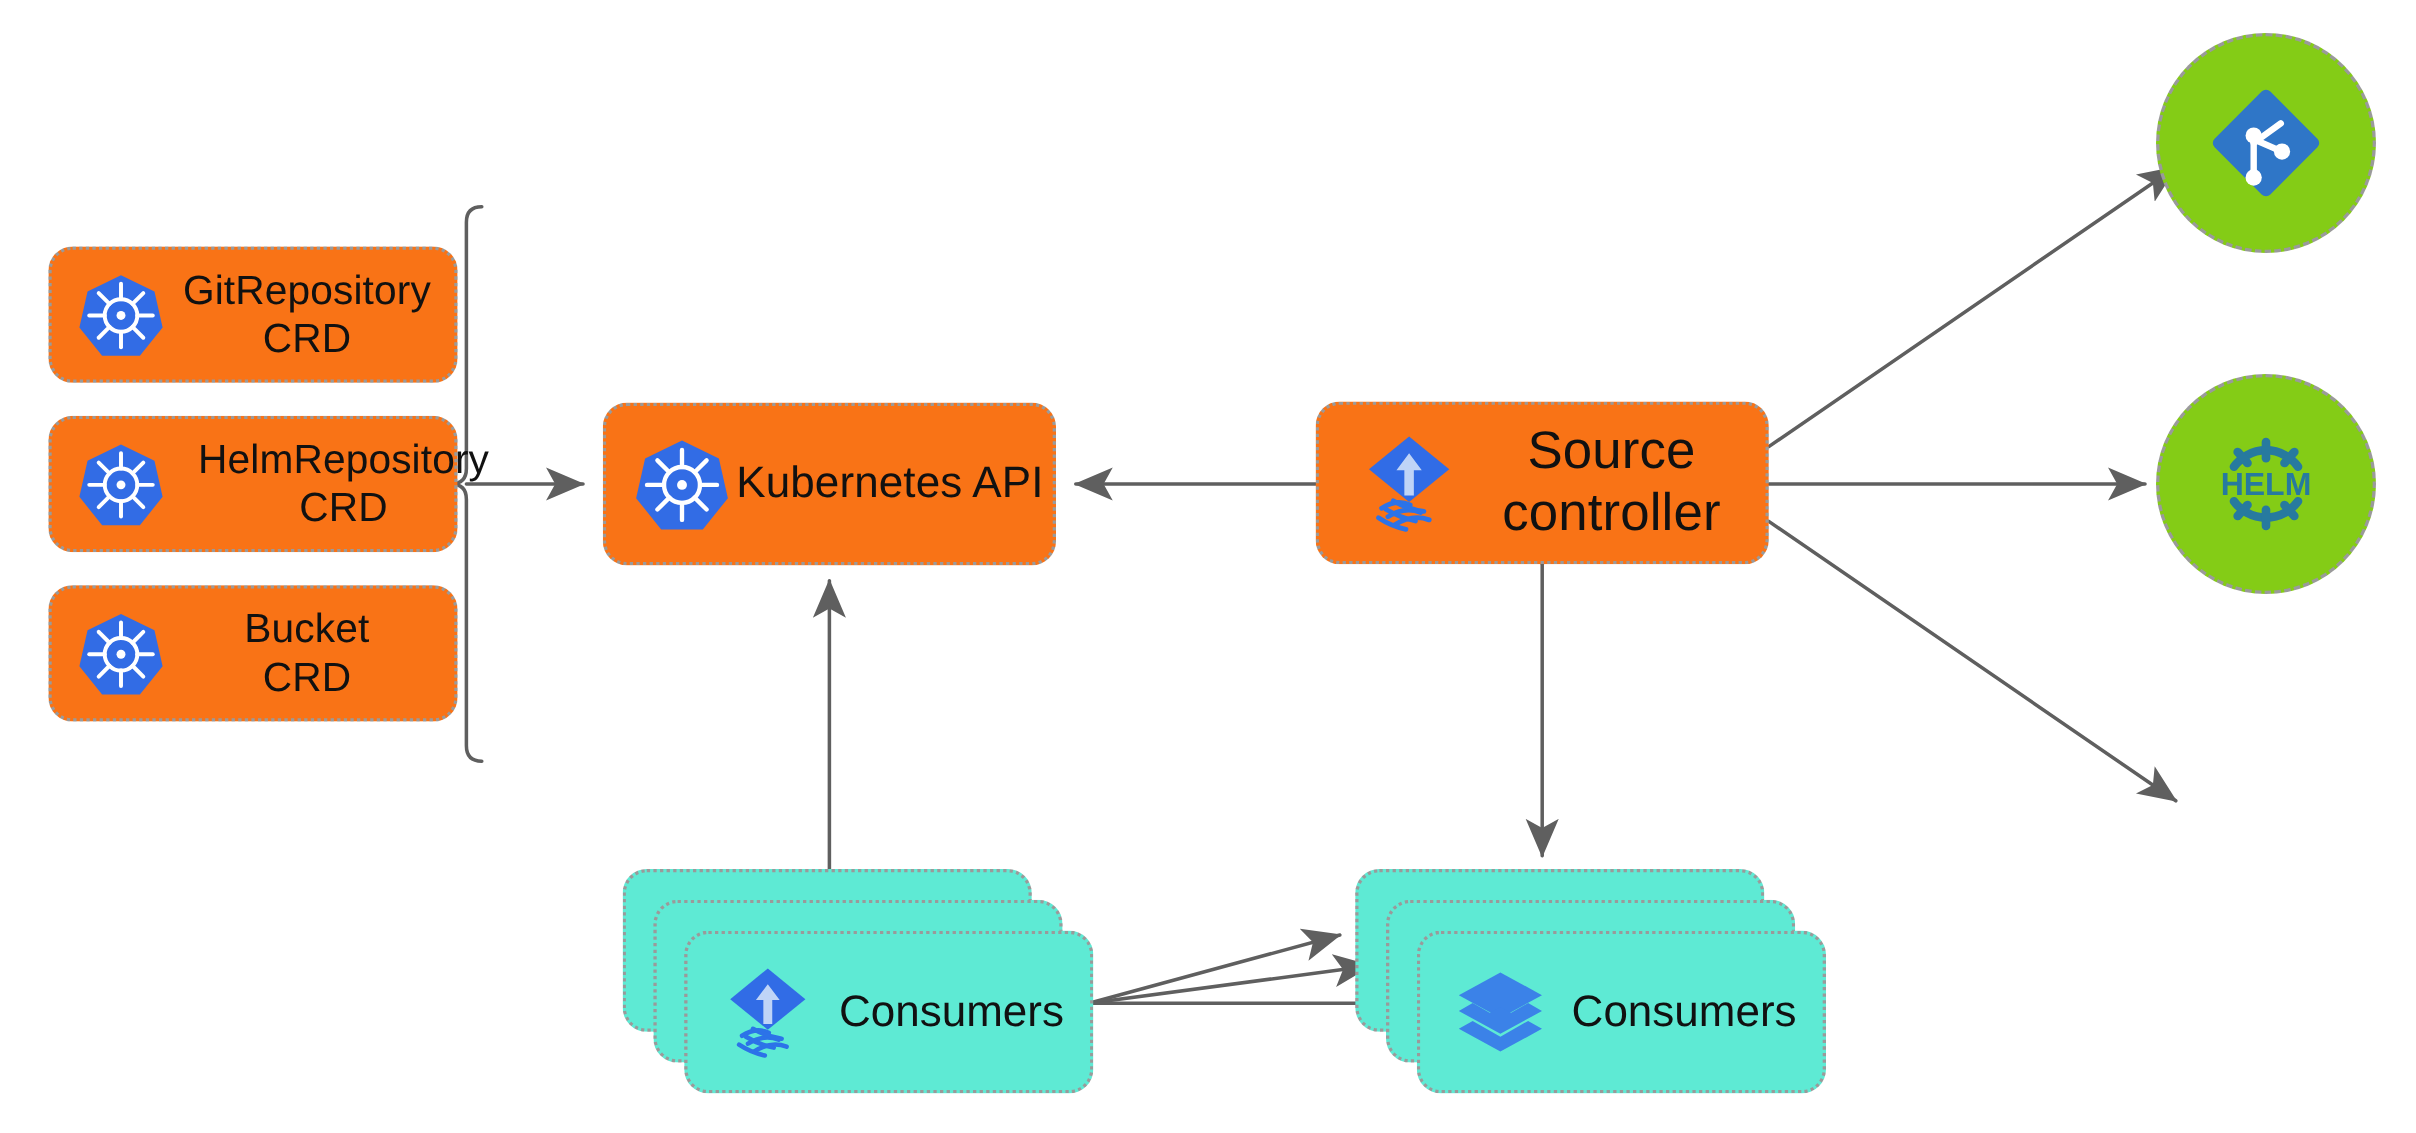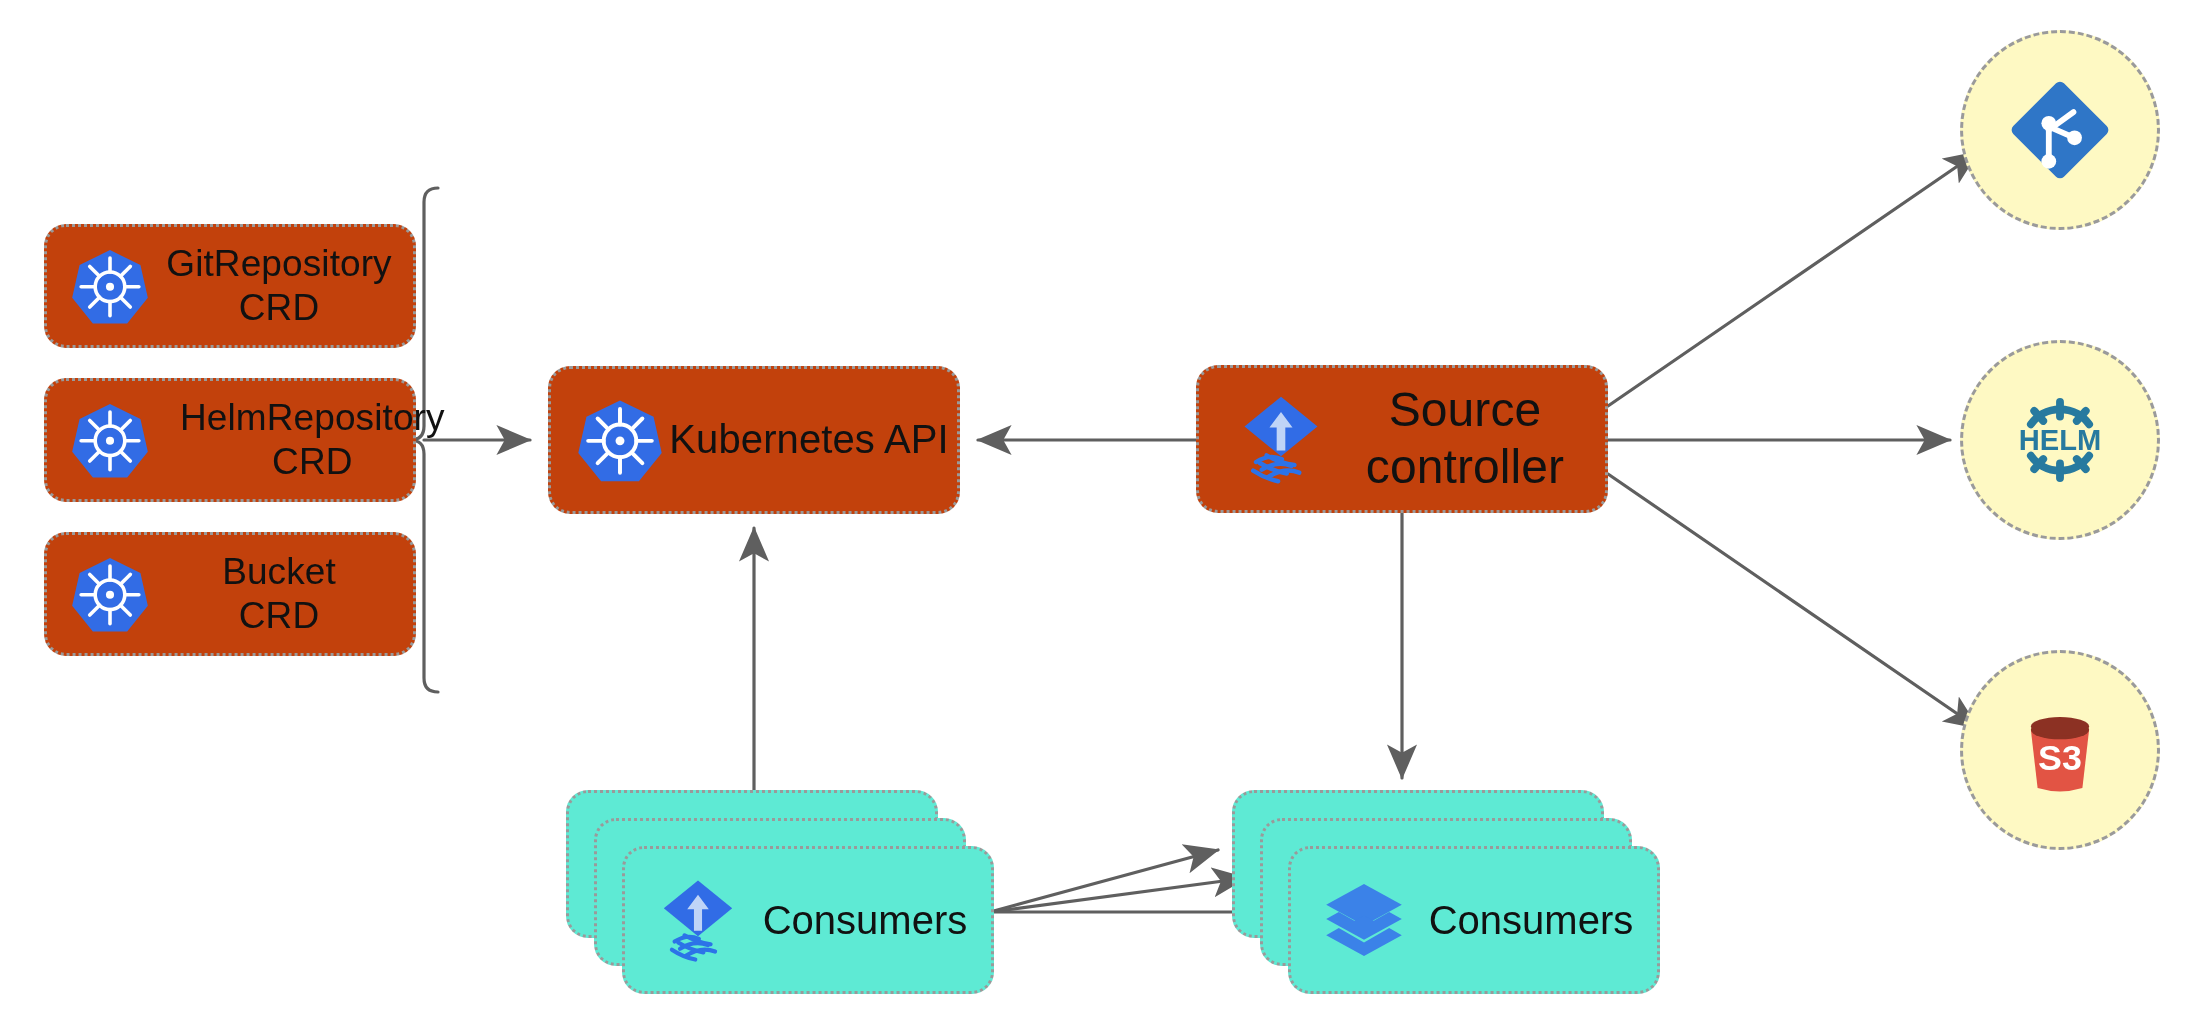--- a/index.html
+++ b/index.html
@@ -21,21 +21,21 @@
     position: absolute;
     left: 0; top: 0;
     width: 2196px;
     height: 1030px;
     pointer-events: none;
   }
   
   .node {
     position: absolute;
     box-sizing: border-box;
-    background: #c2410c;
+    background: #f97316;
     border: 3px dotted #9a9a9a;
     border-radius: 22px;
     display: flex;
     align-items: center;
     justify-content: flex-start;
   }
   .node .label {
     color: #111111;
     font-size: 38px;
     line-height: 1.18;
@@ -109,21 +109,21 @@
   #stack-artifacts { left: 1232px; top: 790px; }
 
   
   .endpoint {
     position: absolute;
     box-sizing: border-box;
     width: 200px;
     height: 200px;
     border-radius: 50%;
     border: 3px dashed #9a9a9a;
-    background: #fef9c3;
+    background: #84cc16;
     display: flex;
     align-items: center;
     justify-content: center;
   }
   #endpoint-git  { left: 1960px; top: 30px; }
   #endpoint-helm { left: 1960px; top: 340px; }
   #endpoint-s3   { left: 1960px; top: 650px; }
   .endpoint .icon { width: 112px; height: 112px; }
 </style>
 </head>
@@ -330,25 +330,14 @@
             <path d="M73 24 L65 33"></path>
           <path d="M27 76 L35 67"></path>
             <path d="M73 76 L65 67"></path>
           <path d="M14 50 L24 50" opacity="0"></path>
         </g>
         <text x="50" y="59" text-anchor="middle" font-family="'Liberation Sans', sans-serif" font-size="26" font-weight="bold" fill="#277A9F">HELM</text>
       </svg>
     </span>
   </div>
 
-  <div class="endpoint" id="endpoint-s3">
-    <span class="icon">
-      <svg viewBox="0 0 100 100" width="100%" height="100%" xmlns="http://www.w3.org/2000/svg">
-        <path d="M24 32 L30 84 Q50 90 70 84 L76 32 Z" fill="#E25444"></path>
-        <ellipse cx="50" cy="32" rx="26" ry="8.5" fill="#8C3123"></ellipse>
-        <ellipse cx="50" cy="29" rx="26" ry="8.5" fill="#8C3123"></ellipse>
-        <path d="M24 29 Q50 20 76 29 L76 31 Q50 22 24 31 Z" fill="#ffffff" opacity="0"></path>
-        <text x="50" y="68" text-anchor="middle" font-family="'Liberation Sans', sans-serif" font-size="32" font-weight="bold" fill="#ffffff">S3</text>
-      </svg>
-    </span>
-  </div>
 
 </div>
 
 </body></html>

